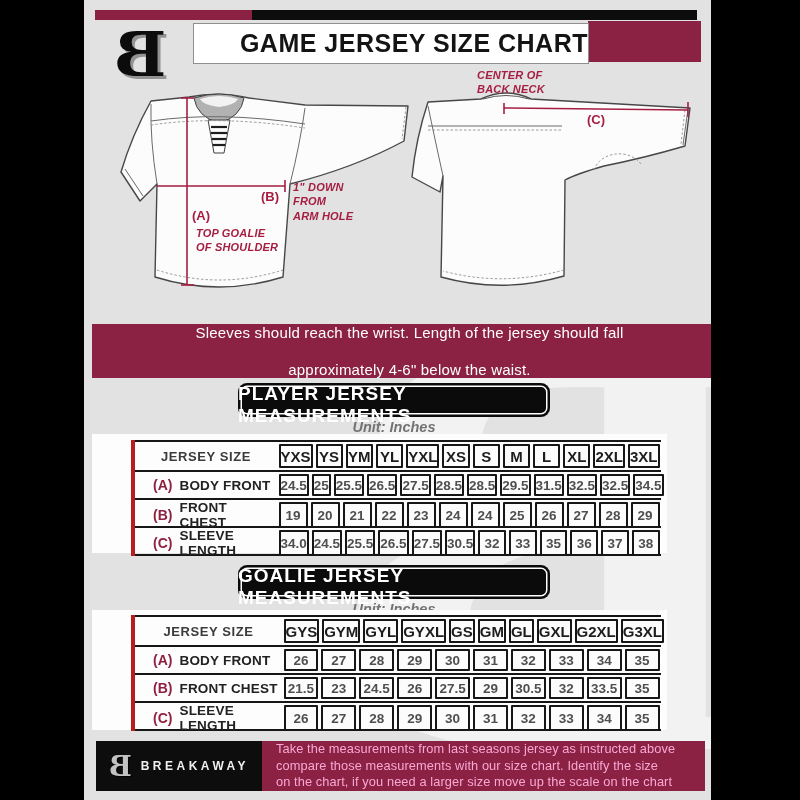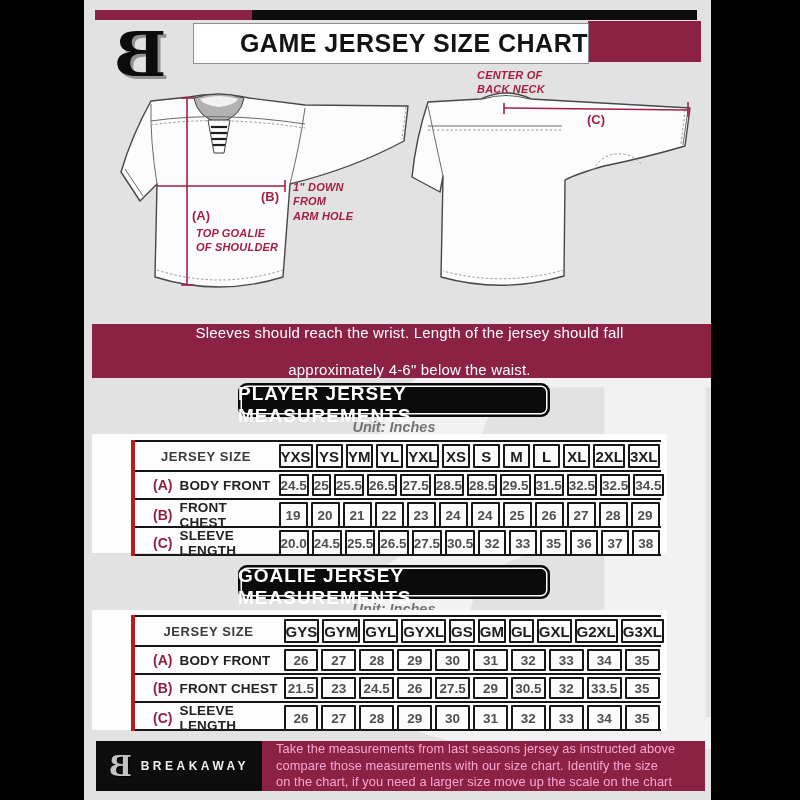--- a/index.html
+++ b/index.html
@@ -204,21 +204,21 @@
           <div class="tcell tv">26</div>
           <div class="tcell tv">27</div>
           <div class="tcell tv">28</div>
           <div class="tcell tv">29</div>
         </div>
         <div class="trow">
           <div class="tlabel">
             <div class="rkey">(C)</div>
             <div class="rname">SLEEVE LENGTH</div>
           </div>
-          <div class="tcell tv">20.0</div>
+          <div class="tcell tv">34.0</div>
           <div class="tcell tv">24.5</div>
           <div class="tcell tv">25.5</div>
           <div class="tcell tv">26.5</div>
           <div class="tcell tv">27.5</div>
           <div class="tcell tv">30.5</div>
           <div class="tcell tv">32</div>
           <div class="tcell tv">33</div>
           <div class="tcell tv">35</div>
           <div class="tcell tv">36</div>
           <div class="tcell tv">37</div>

